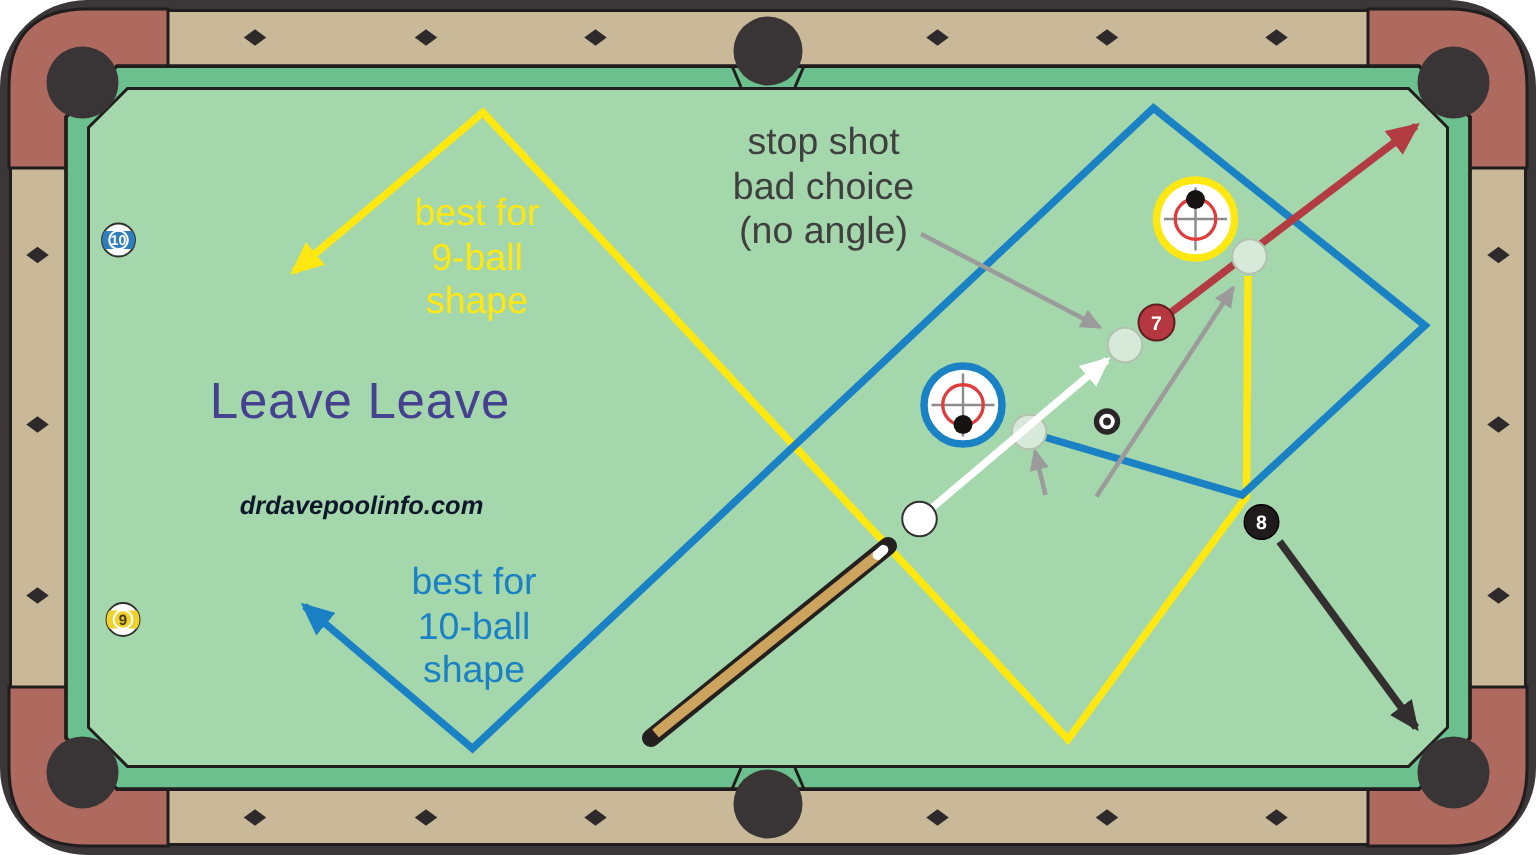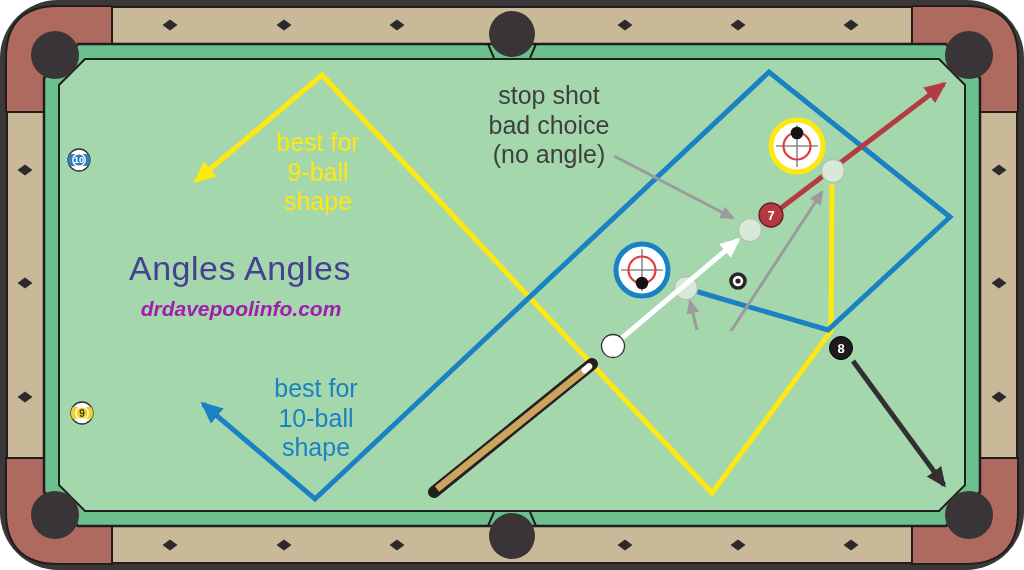--- a/index.html
+++ b/index.html
@@ -1,20 +1,20 @@
 <!DOCTYPE html>
 <html><head>
 <meta charset="utf-8">
 <style>
   html,body{margin:0;padding:0;background:#ffffff;}
   .stage{position:relative;width:1024px;height:570px;font-family:"Liberation Sans",sans-serif;overflow:hidden;}
   .stage svg{position:absolute;left:0;top:0;}
   .label{position:absolute;transform:translate(-50%,-50%);white-space:pre-line;text-align:center;line-height:1.18;}
   .lbl-title{font-size:34px;color:#454190;letter-spacing:.5px;}
-  .lbl-site{font-size:21px;font-weight:bold;font-style:italic;color:#a21caf;}
+  .lbl-site{font-size:17px;font-weight:bold;font-style:italic;color:#0f172a;margin-top:29px;}
   .lbl-gray{font-size:25px;color:#3f3f3f;}
   .lbl-yellow{font-size:25px;color:#ffe712;}
   .lbl-blue{font-size:25px;color:#1a82c4;}
 </style>
 </head>
 <body>
 
 <div class="stage">
 
 <svg width="1024" height="570" viewBox="0 0 1024 570">
@@ -142,21 +142,21 @@
   </g>
   <circle cx="613" cy="346" r="11.5" fill="#ffffff" stroke="#333030" stroke-width="1.3"></circle>
 
   <g>
     <line x1="434" y1="492" x2="592" y2="364" stroke="#24201f" stroke-width="12" stroke-linecap="round"></line>
     <line x1="437" y1="489" x2="585" y2="370" stroke="#cda45e" stroke-width="7"></line>
     <line x1="585" y1="370" x2="589" y2="366.5" stroke="#ffffff" stroke-width="6.5" stroke-linecap="round"></line>
   </g>
 </svg>
 
-<div class="label lbl-title" style="left:240px;top:268px;">Angles Angles</div>
+<div class="label lbl-title" style="left:240px;top:268px;">Leave Leave</div>
 <div class="label lbl-site" style="left:241px;top:309px;">drdavepoolinfo.com</div>
 <div class="label lbl-gray" style="left:549px;top:125px;">stop shot
 bad choice
 (no angle)</div>
 <div class="label lbl-yellow" style="left:318px;top:172px;">best for
 9-ball
 shape</div>
 <div class="label lbl-blue" style="left:316px;top:418px;">best for
 10-ball
 shape</div>

